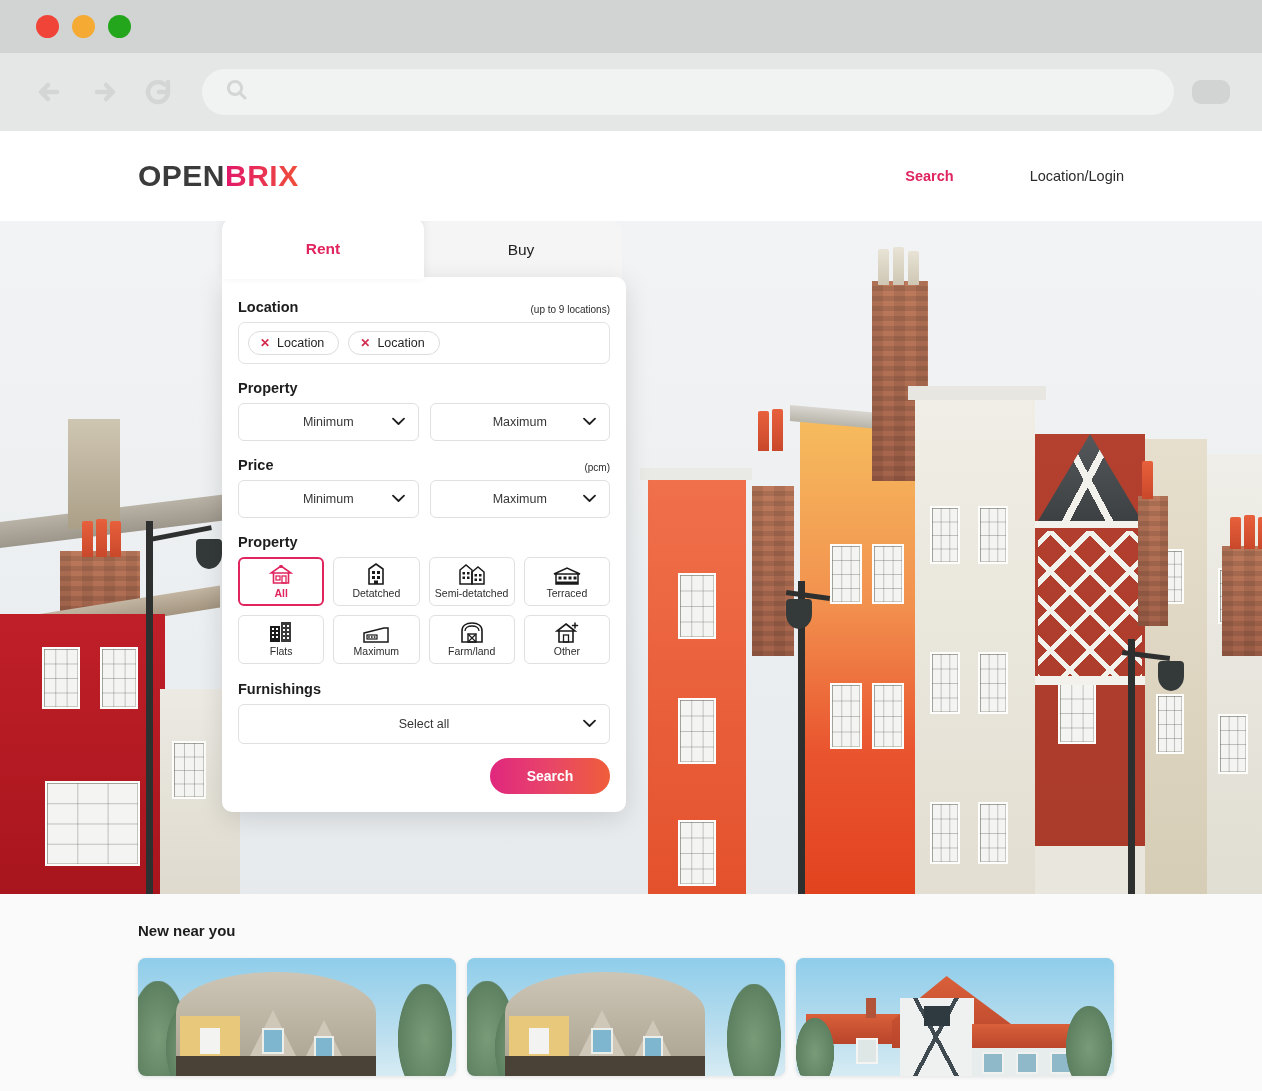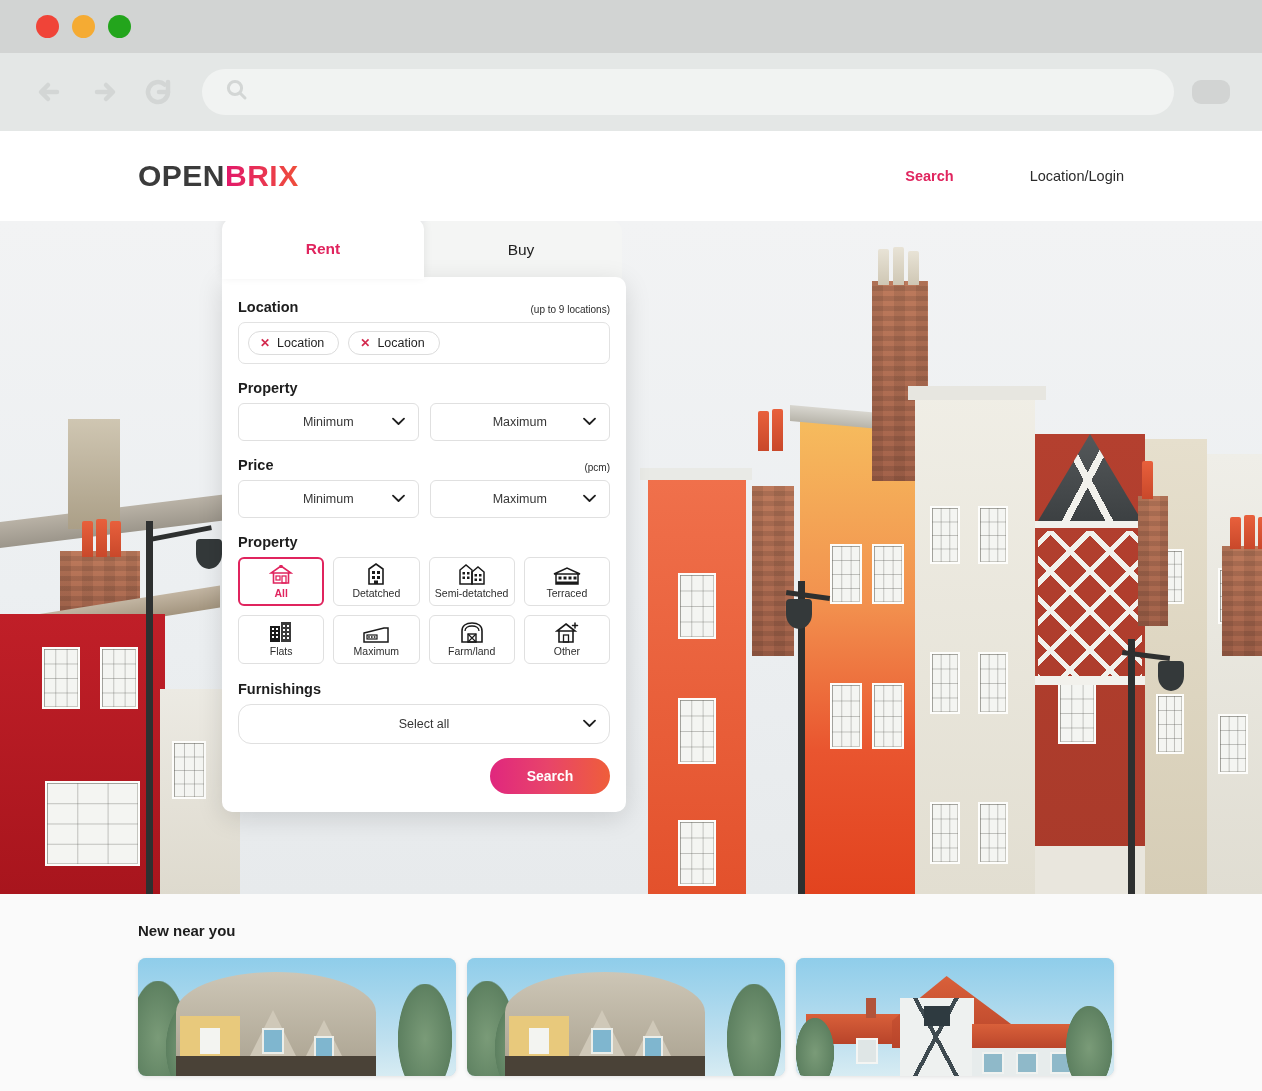--- a/index.html
+++ b/index.html
@@ -110,21 +110,21 @@
   }
   .chip-x { color: #d32a4e; font-size: 12px; font-weight: bold; line-height: 1; }
 
   .two-col { display:flex; gap: 11px; margin-bottom: 16px; }
   .select {
     flex: 1; height: 38px; border: 1px solid #e0e0e0; border-radius: 6px;
     display: flex; align-items: center; justify-content: center; position: relative;
     font-size: 12.5px; color: #363636; background:#fff; cursor: pointer;
   }
   .select .chev { position: absolute; right: 13px; top: 50%; transform: translateY(-50%); }
-  .select-full { width: 100%; height: 40px; margin-bottom: 4px; border-radius: 13px; }
+  .select-full { width: 100%; height: 40px; margin-bottom: 4px; }
 
   .prop-grid { display: grid; grid-template-columns: repeat(4, 1fr); gap: 9px; margin-bottom: 17px; }
   .prop-tile {
     height: 49px; border: 1px solid #e0e0e0; border-radius: 6px; background:#fff;
     display:flex; flex-direction: column; align-items:center; justify-content: center; gap: 3px;
     cursor: pointer;
   }
   .prop-tile .plabel { font-size: 10.5px; color: #2d2d2d; line-height: 1; }
   .prop-tile.selected { border: 2px solid #e0245e; }
   .prop-tile.selected .plabel { color: #e0245e; font-weight: bold; }

